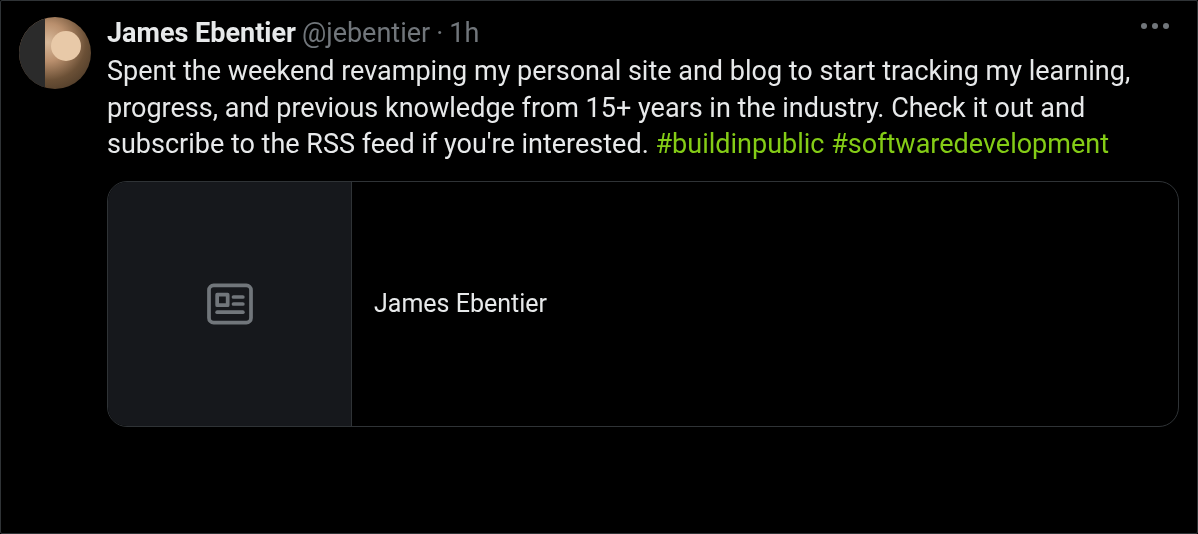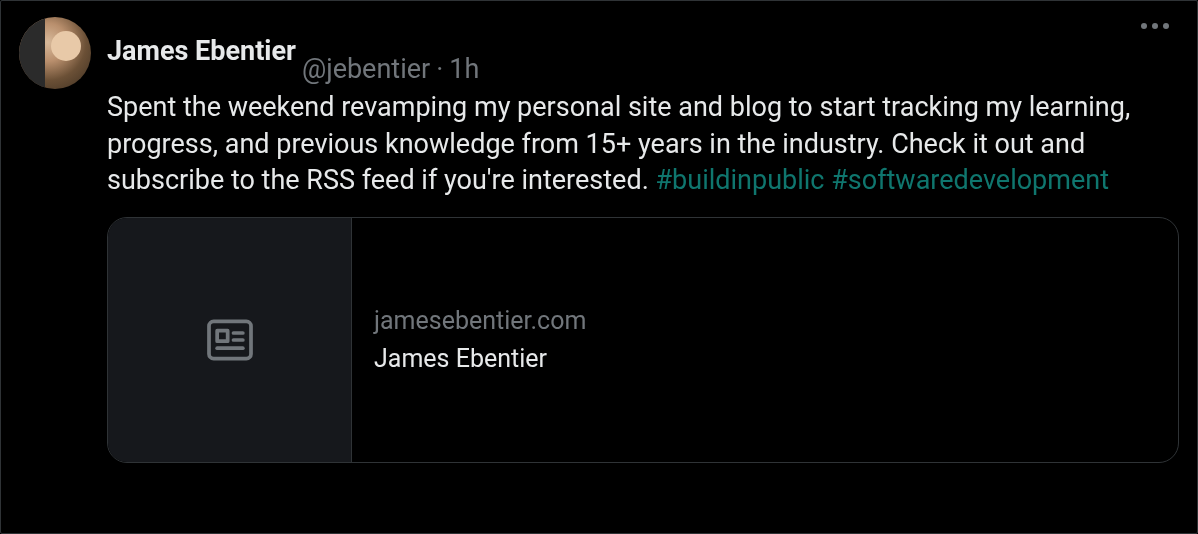--- a/index.html
+++ b/index.html
@@ -55,21 +55,20 @@
   .display-name {
     color: #e7e9ea;
     font-weight: 700;
     font-size: 27px;
     line-height: 1.2;
   }
   .handle, .dot, .time {
     color: #71767b;
     font-size: 27px;
     line-height: 1.2;
-    margin-top: 36px;
   }
   .more {
     position: absolute;
     top: 22px;
     right: 28px;
     color: #71767b;
     cursor: pointer;
     display: flex;
     gap: 5px;
   }
@@ -81,21 +80,21 @@
     display: block;
   }
   .tweet-text {
     color: #e7e9ea;
     font-size: 27px;
     line-height: 1.35;
     margin-top: 0px;
     word-wrap: break-word;
   }
   .hashtag {
-    color: #0f766e;
+    color: #84cc16;
     text-decoration: none;
   }
   .card {
     margin-top: 18px;
     border: 1px solid #2f3336;
     border-radius: 20px;
     display: flex;
     overflow: hidden;
     cursor: pointer;
   }
@@ -167,21 +166,20 @@
       <div class="card-thumb">
         <svg viewBox="0 0 24 24" fill="none" stroke-width="1.6" stroke-linecap="round" stroke-linejoin="round">
           <rect x="3" y="4" width="18" height="16" rx="2"></rect>
           <rect x="6.5" y="8" width="4.5" height="4.5"></rect>
           <line x1="13.5" y1="9" x2="17.5" y2="9"></line>
           <line x1="13.5" y1="12" x2="17.5" y2="12"></line>
           <line x1="6.5" y1="15.5" x2="17.5" y2="15.5"></line>
         </svg>
       </div>
       <div class="card-body">
-        <div class="card-domain">jamesebentier.com</div>
         <div class="card-title">James Ebentier</div>
       </div>
     </div>
 
   </div>
 
   <div class="more">
     <span></span>
     <span></span>
     <span></span>

